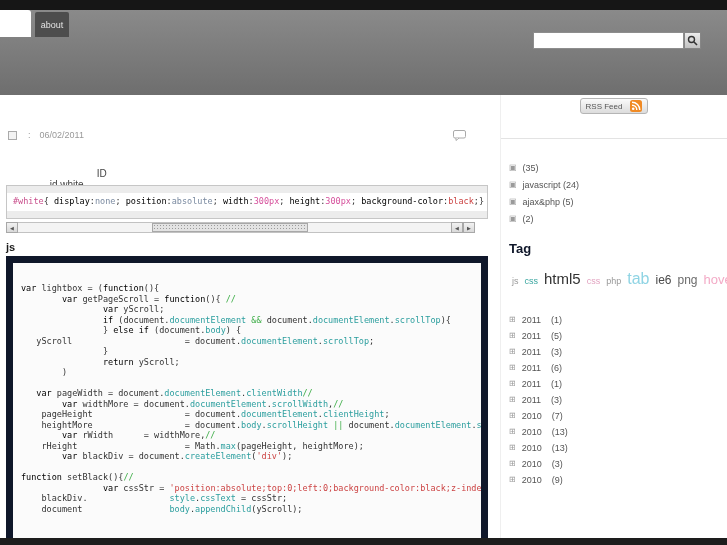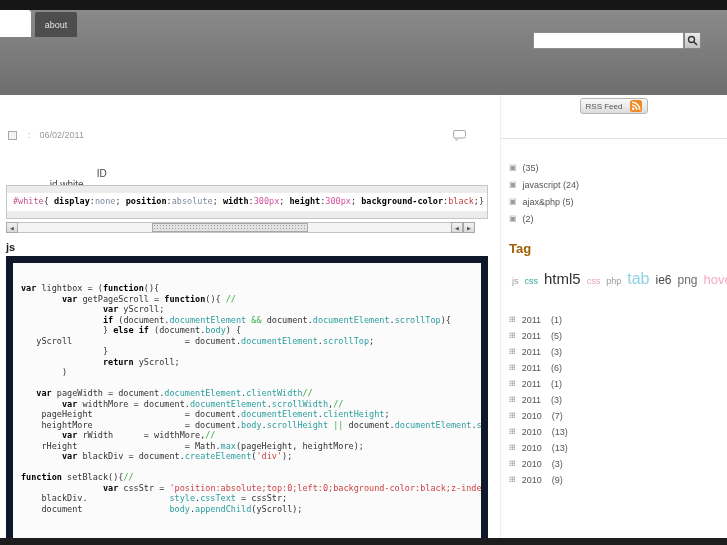--- a/index.html
+++ b/index.html
@@ -6,21 +6,21 @@
   html,body{width:727px;height:545px;overflow:hidden;background:#fff;
     font-family:"Liberation Sans",sans-serif}
   .page{position:relative;width:727px;height:545px;background:#fff;overflow:hidden}
 
   
   .top-strip{position:absolute;left:0;top:0;width:100%;height:10px;background:#161616}
   .header{position:absolute;left:0;top:10px;width:100%;height:85px;
     background:linear-gradient(#8a8a8a,#6e6e6e)}
   .tab-home{position:absolute;left:0;top:0;width:31px;height:27px;background:#fff;
     border-radius:0 3px 0 0;cursor:pointer}
-  .tab-about{position:absolute;left:35px;top:2px;width:42px;height:25px;background:#4d4d4d;
+  .tab-about{position:absolute;left:35px;top:2px;width:34px;height:25px;background:#4d4d4d;
     color:#e3e3e3;font-size:9px;display:flex;align-items:center;justify-content:center;
     border-radius:2px 2px 0 0;cursor:pointer}
   .search-area{position:absolute;left:533px;top:22px;display:flex;height:17px}
   .search-input{width:151px;height:17px;border:1px solid #8d8d8d;background:#fff;
     font-size:10px;padding:0 3px;outline:none}
   .search-button{width:17px;height:17px;border:1px solid #868686;
     background:linear-gradient(#ececec,#c2c2c2);display:flex;align-items:center;
     justify-content:center;cursor:pointer;padding:0}
 
   
@@ -49,21 +49,21 @@
     background-size:3px 3px;cursor:grab}
 
   .js-label{position:absolute;left:0;top:146px;font-size:11px;font-weight:bold;color:#1a1a1a}
   .js-code-box{position:absolute;left:0;top:161px;width:482px;height:289px;
     border:7px solid #0f172a;background:#fbfbfb;overflow:hidden}
   .js-code-content{padding:20px 0 0 8px}
 
   .code-line{white-space:pre;font-family:"DejaVu Sans Mono",monospace;font-size:8.5px;
     line-height:10.5px;color:#333;min-height:10.5px}
   .code-inner .code-line{line-height:10px}
-  .tok-kw{font-weight:bold;color:#000}
+  .tok-kw{font-weight:normal;color:#000}
   .tok-plain{color:#333}
   .tok-prop{color:#2b9e9e}
   .tok-op{color:#3fae49}
   .tok-cmt{color:#3fae49}
   .tok-str{color:#cc4444}
   .tok-sel{color:#c94f8c}
   .tok-val{color:#7a8aa0}
   .tok-num{color:#d6509c}
 
   
@@ -71,21 +71,21 @@
     border-left:1px solid #efefef}
   .rss-row{height:25px;display:flex;justify-content:center;padding-top:3px}
   .rss-badge{display:inline-flex;align-items:center;gap:8px;border:1px solid #b5b5b5;
     border-radius:3px;background:linear-gradient(#fafafa,#dcdcdc);padding:2px 5px;
     font-size:8px;color:#555;height:16px;cursor:pointer}
   .sidebar-divider{border:none;border-top:1px solid #e3e3e3;margin-top:18px}
   .category-list{list-style:none;margin-top:20px;padding-left:8px}
   .category-list li{display:flex;align-items:center;height:17px;font-size:9px;color:#555}
   .mini-icon{color:#9a9a9a;font-size:8px;margin-right:6px;line-height:1}
   .cat-label{color:#555;text-decoration:none;cursor:pointer}
-  .tag-heading{margin:14px 10px 0 8px;font-size:13px;color:#a16207;font-weight:bold}
+  .tag-heading{margin:14px 10px 0 8px;font-size:13px;color:#0f172a;font-weight:bold}
   .tag-cloud{margin:12px 0 0 8px;width:208px;line-height:21px}
   .tag{margin:0 3px;text-decoration:none;vertical-align:baseline;cursor:pointer}
   .archive-list{list-style:none;margin-top:20px;padding-left:8px}
   .archive-list li{display:flex;align-items:center;height:16px;font-size:9px;color:#555}
   .arch-year{color:#555;text-decoration:none;cursor:pointer}
   .arch-count{margin-left:10px;color:#555}
 
   .footer{position:absolute;left:0;top:538px;width:100%;height:7px;background:#1d1d1d}
 </style>
 </head>

